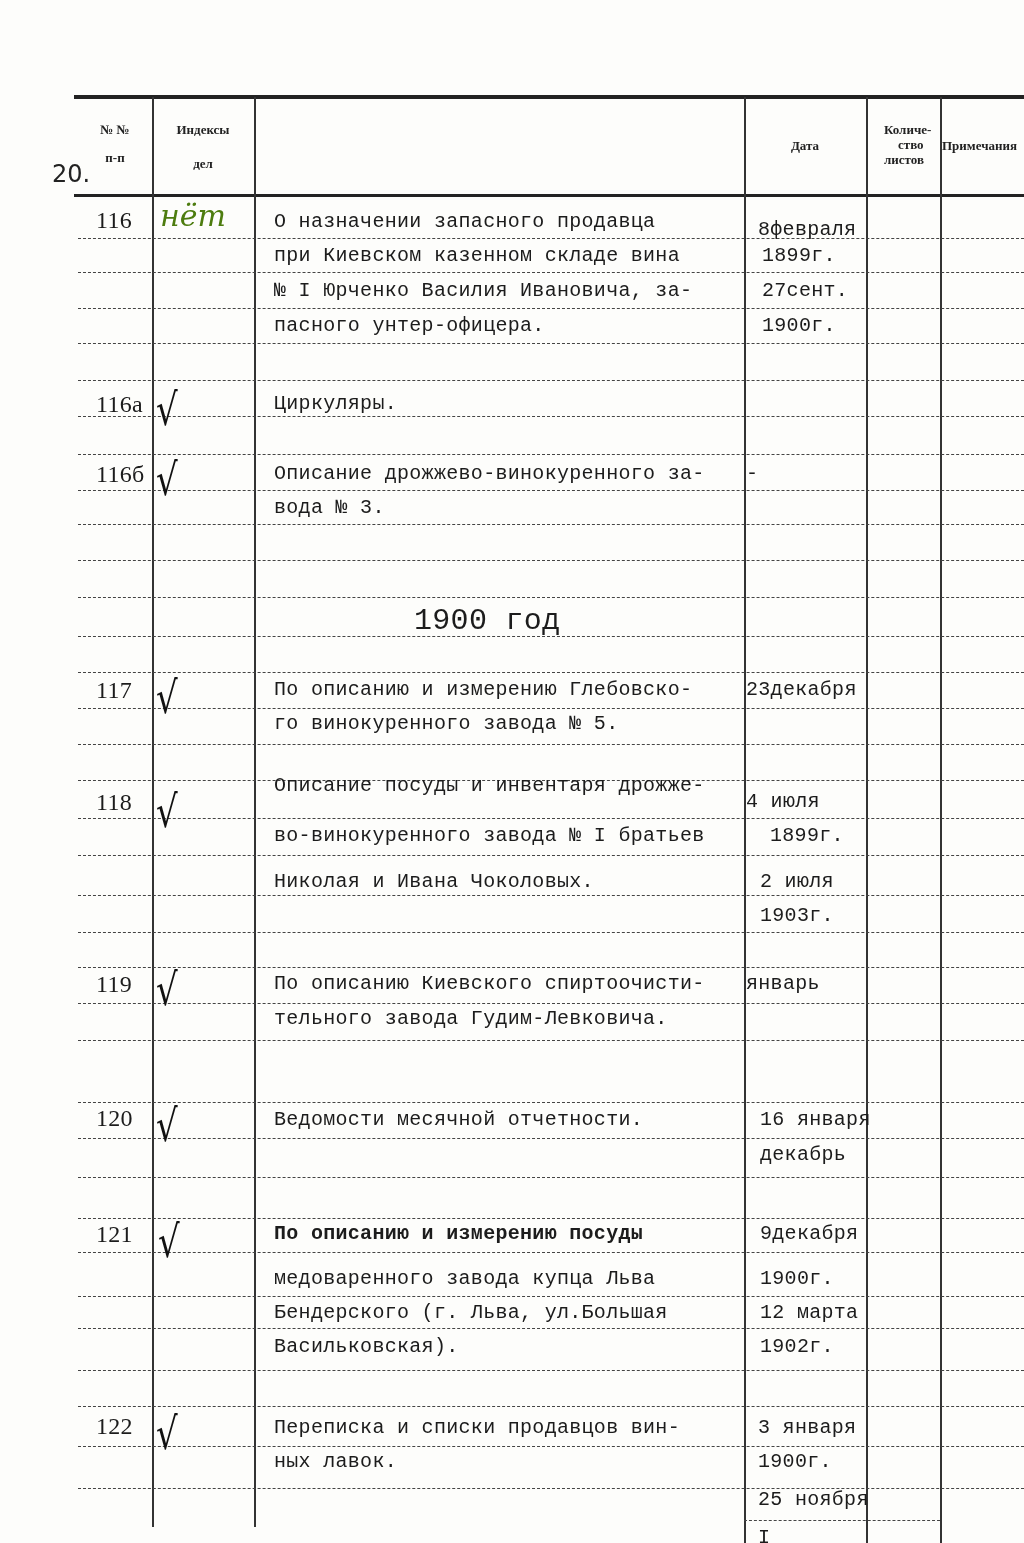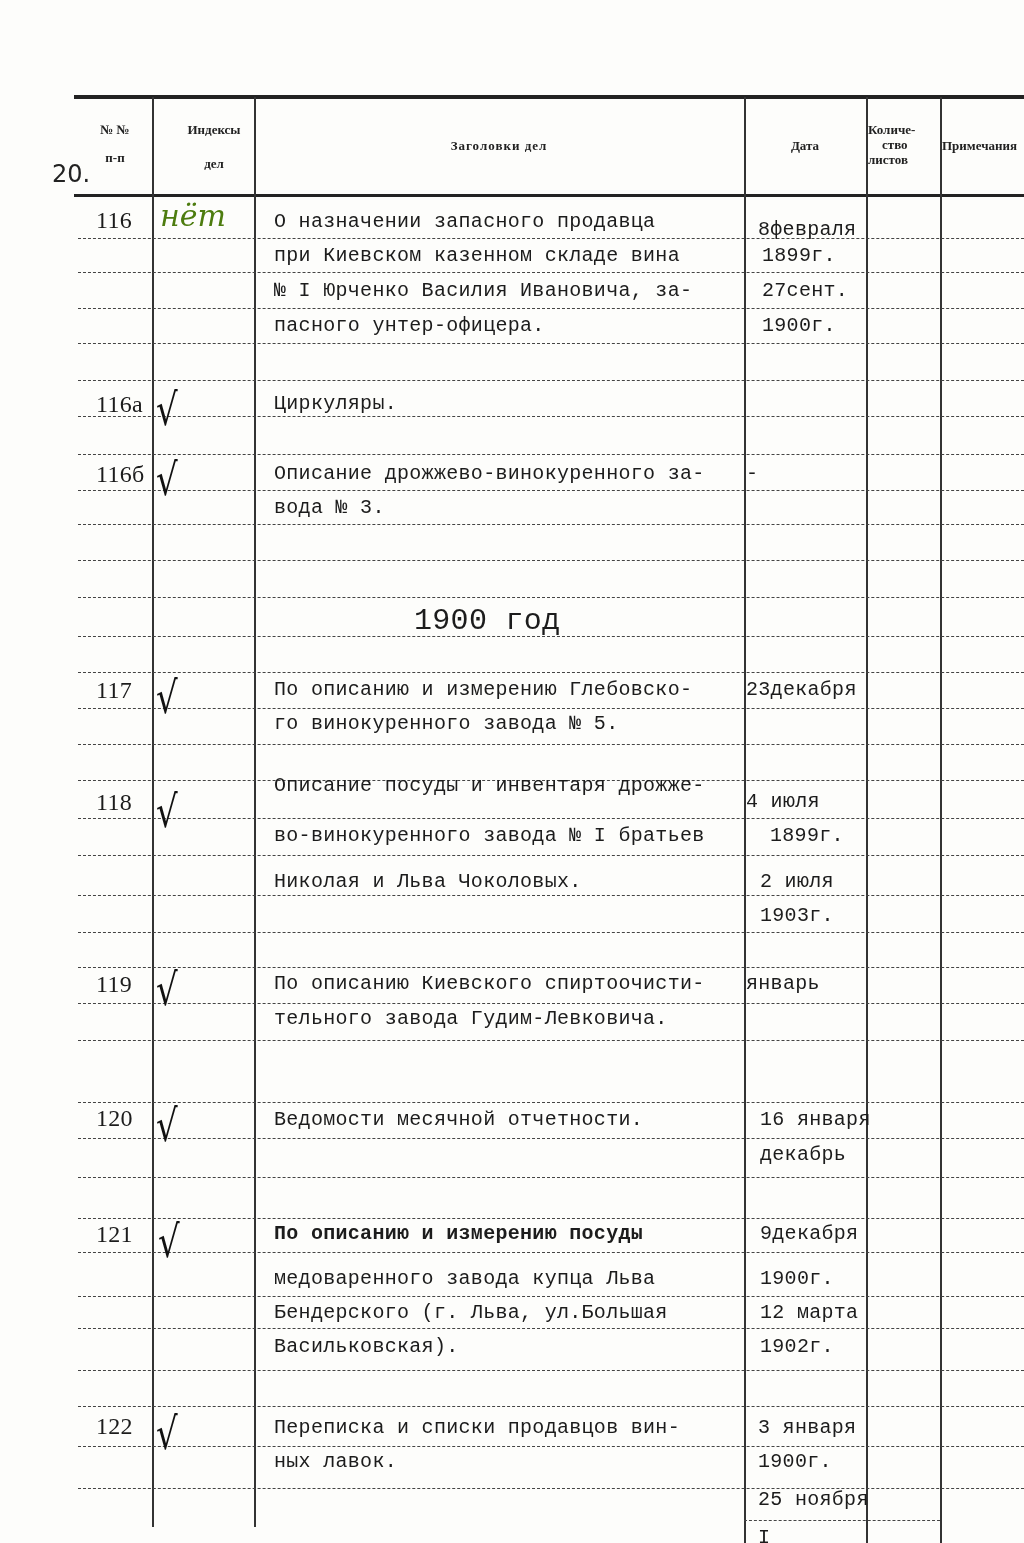--- a/index.html
+++ b/index.html
@@ -33,27 +33,26 @@
   <div class="vline" style="left:152px;top:97px;height:1430px;"></div>
   <div class="vline" style="left:254px;top:97px;height:1430px;"></div>
   <div class="vline" style="left:744px;top:97px;height:1446px;"></div>
   <div class="vline" style="left:866px;top:97px;height:1446px;"></div>
   <div class="vline" style="left:940px;top:97px;height:1446px;"></div>
 
   <div class="hdr" style="left:80px;top:122px;width:70px;">
     <div>№ №</div>
     <div style="margin-top:12px">п-п</div>
   </div>
-  <div class="hdr" style="left:154px;top:122px;width:98px;margin-left:11px;">
+  <div class="hdr" style="left:154px;top:122px;width:98px;">
     <div>Индексы</div>
     <div style="margin-top:18px">дел</div>
   </div>
-  <div class="hdr" style="left:256px;top:138px;width:486px;letter-spacing:1px;">Заголовки дел</div>
   <div class="hdr" style="left:746px;top:138px;width:118px;">Дата</div>
-  <div class="hdr" style="left:866px;top:122px;width:72px;text-align:left;padding-left:2px;line-height:15px;">
+  <div class="hdr" style="left:866px;top:122px;width:72px;text-align:left;padding-left:18px;line-height:15px;">
     <div>Количе-</div>
     <div style="padding-left:14px">ство</div>
     <div>листов</div>
   </div>
   <div class="hdr" style="left:942px;top:138px;width:120px;text-align:left;">Примечания</div>
 
   <div class="line" style="left:78px;right:0;top:238px;"></div>
   <div class="line" style="left:78px;right:0;top:272px;"></div>
   <div class="line" style="left:78px;right:0;top:308px;"></div>
   <div class="line" style="left:78px;right:0;top:343px;"></div>
@@ -124,21 +123,21 @@
     <div class="cell" style="left:274px;top:676px;">По описанию и измерению Глебовско-</div>
     <div class="cell" style="left:274px;top:710px;">го винокуренного завода № 5.</div>
     <div class="cell" style="left:746px;top:676px;">23декабря</div>
   </div>
 
   <div>
     <div class="cell num" style="left:96px;top:788px;">118</div>
     <div class="check" style="left:156px;top:794px;">√</div>
     <div class="cell" style="left:274px;top:772px;">Описание посуды и инвентаря дрожже-</div>
     <div class="cell" style="left:274px;top:822px;">во-винокуренного завода № I братьев</div>
-    <div class="cell" style="left:274px;top:868px;">Николая и Льва Чоколовых.</div>
+    <div class="cell" style="left:274px;top:868px;">Николая и Ивана Чоколовых.</div>
     <div class="cell" style="left:746px;top:788px;">4 июля</div>
     <div class="cell" style="left:770px;top:822px;">1899г.</div>
     <div class="cell" style="left:760px;top:868px;">2 июля</div>
     <div class="cell" style="left:760px;top:902px;">1903г.</div>
   </div>
 
   <div>
     <div class="cell num" style="left:96px;top:970px;">119</div>
     <div class="check" style="left:156px;top:972px;">√</div>
     <div class="cell" style="left:274px;top:970px;">По описанию Киевского спиртоочисти-</div>

